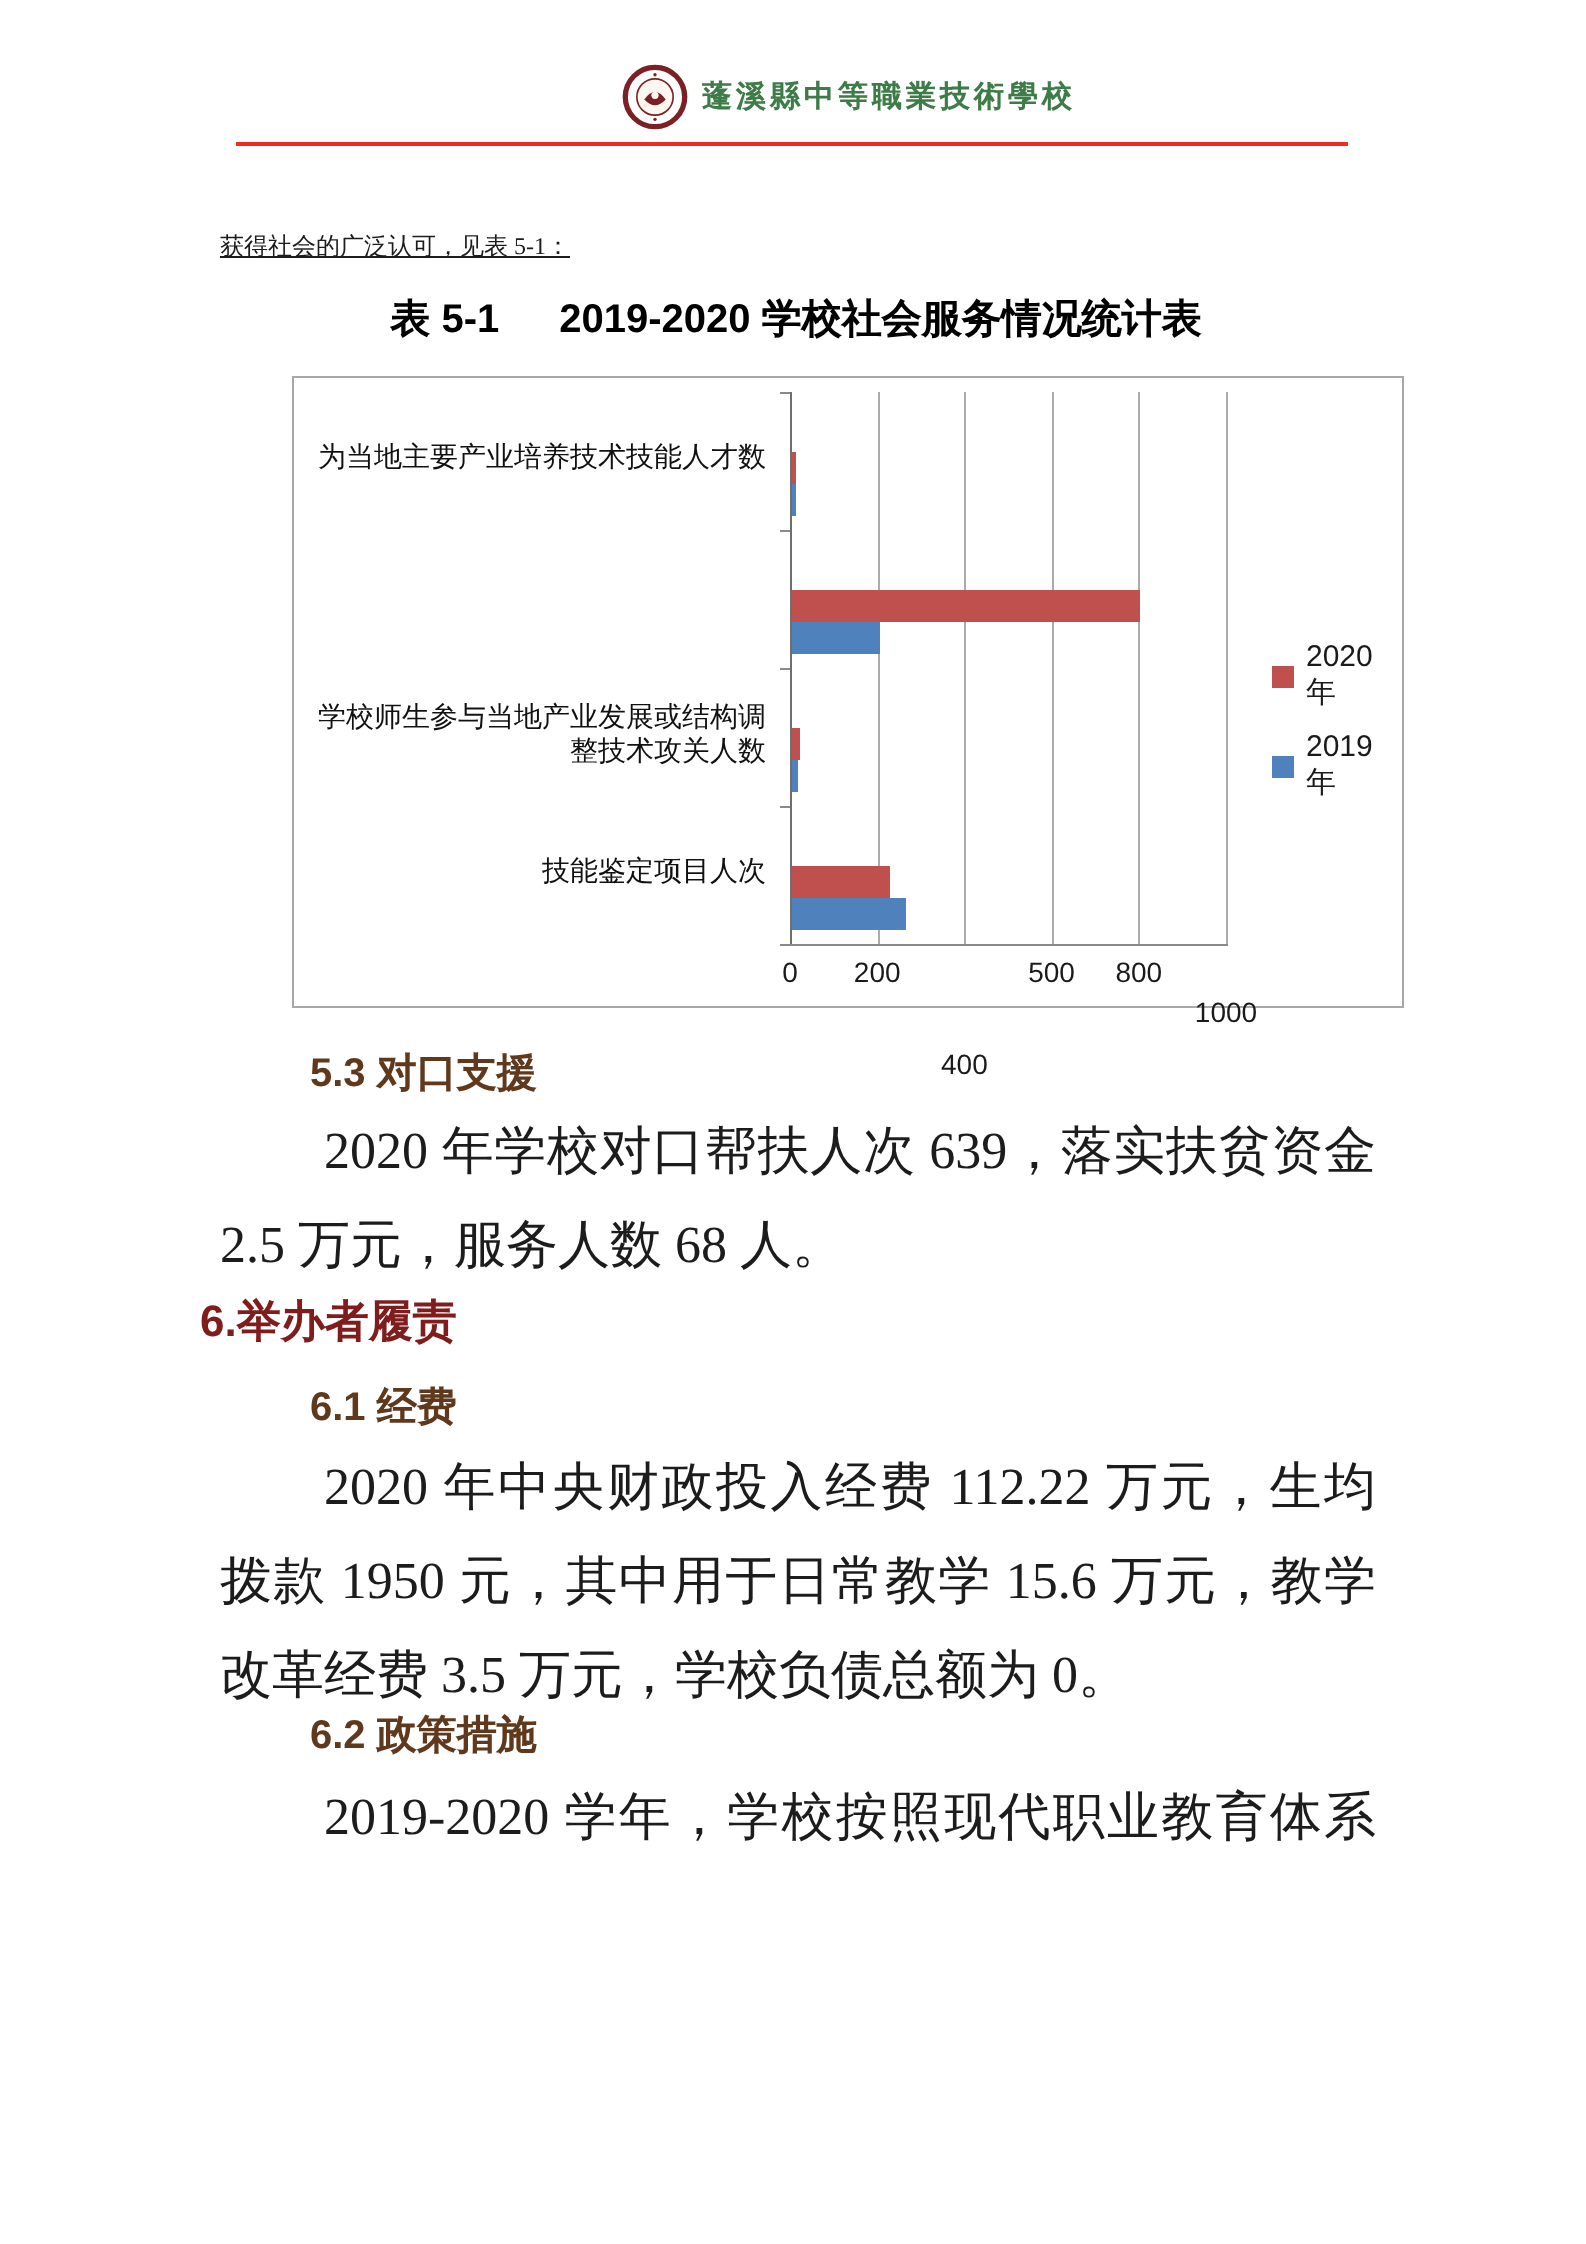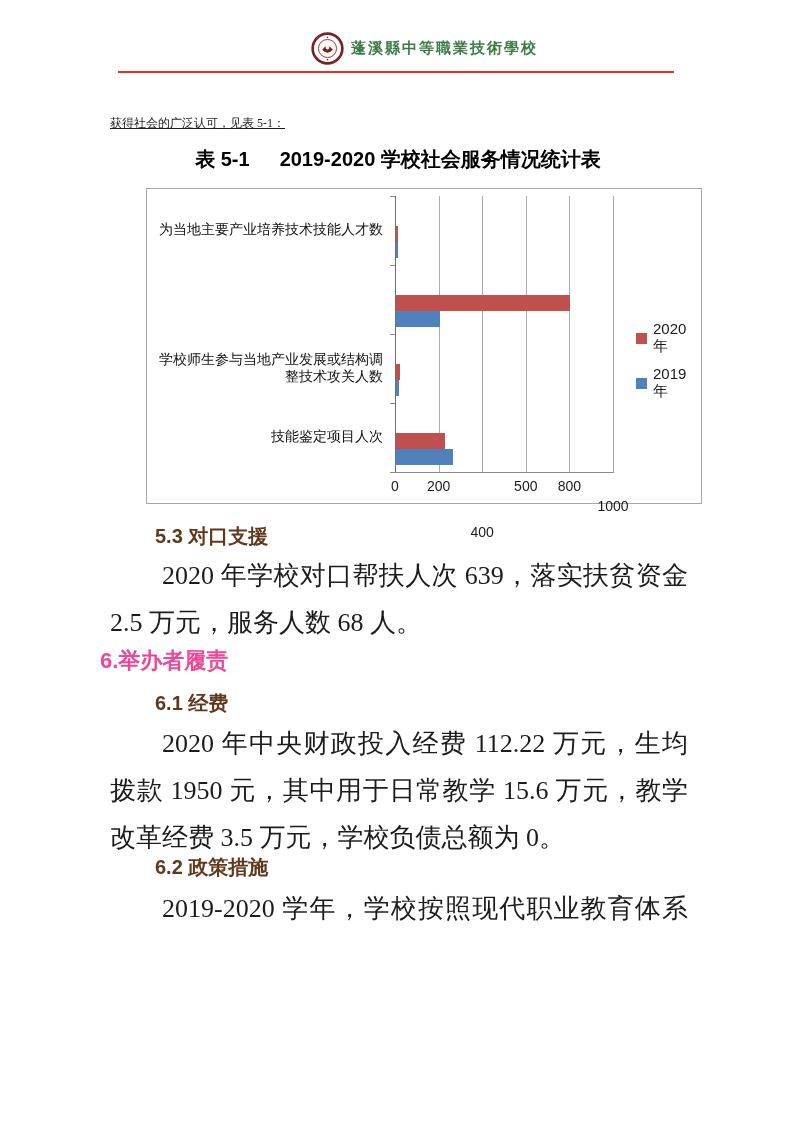--- a/index.html
+++ b/index.html
@@ -58,21 +58,21 @@
   }
   
   .h-sub{
     position:absolute;left:155px;margin:0;
     font-family:"Liberation Sans","DejaVu Sans",sans-serif;
     font-size:20px;font-weight:bold;color:#60391d;
   }
   .h-main{
     position:absolute;left:100px;margin:0;
     font-family:"Liberation Sans","DejaVu Sans",sans-serif;
-    font-size:22px;font-weight:bold;color:#ec4899;
+    font-size:22px;font-weight:bold;color:#7f1d1d;
   }
   .para{
     position:absolute;left:110px;width:578px;margin:0;
     font-size:26px;line-height:47px;text-align:justify;text-indent:2em;
     color:#1c1c1c;
   }
   
   .footer-rule{position:absolute;top:1036px;left:57px;width:699px;height:3px;background:#ee2423;}
   .page-number{
     position:absolute;top:1043px;left:0;width:100%;text-align:center;

